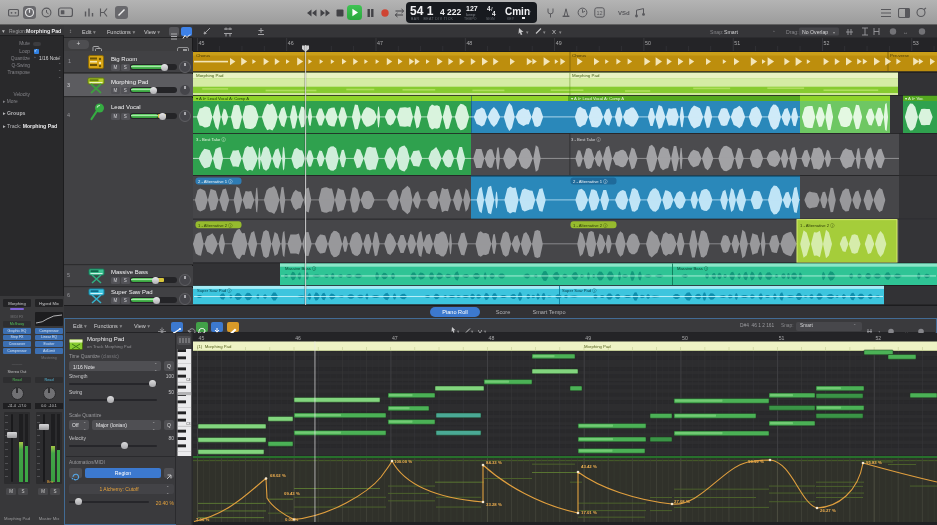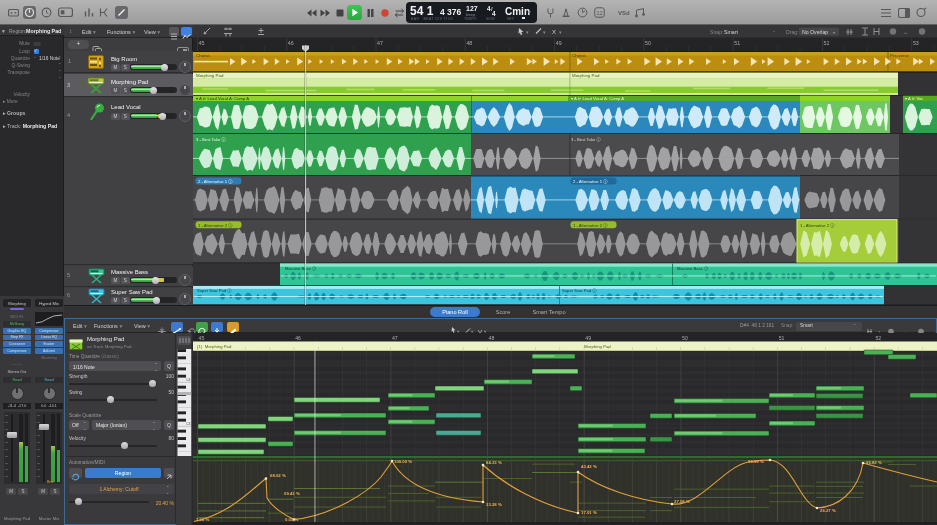--- a/index.html
+++ b/index.html
@@ -54,21 +54,21 @@
       </svg></div>
 <div class="a" style="left:381px;top:9px;width:8px;height:8px;color:#48484b;font-size:9px;text-align:center;line-height:8px;"><svg width="8" height="8">
         <circle cx="4" cy="4" r="3.7" fill="#cf4433"></circle>
       </svg></div>
 <div class="a" style="left:394px;top:8px;width:11px;height:10px;color:#48484b;font-size:9px;text-align:center;line-height:10px;"><svg width="11" height="10">
         <path d="M1.5,3 H9 M1.5,7 H9" stroke="#424246" stroke-width="1.2" fill="none"></path>
         <path d="M7.5,1 L9.8,3 L7.5,5 M3.5,5 L1.2,7 L3.5,9" stroke="#424246" stroke-width="1" fill="none"></path>
       </svg></div>
 <div class="a" style="left:406px;top:2px;width:131px;height:21px;background:#171a1f;border-radius:4px;"></div>
 <div class="tx" style="left:410px;top:3.5px;color:#f2f2f4;font-size:12px;font-weight:bold;">54 1</div>
-<div class="tx" style="left:440px;top:6.5px;color:#f2f2f4;font-size:8.5px;font-weight:bold;">4 376</div>
+<div class="tx" style="left:440px;top:6.5px;color:#f2f2f4;font-size:8.5px;font-weight:bold;">4 222</div>
 <div class="tx" style="left:411px;top:17px;color:#676b72;font-size:3.5px;letter-spacing:0.4px;">BAR&nbsp;&nbsp;&nbsp;BEAT&nbsp;DIV&nbsp;TICK</div>
 <div class="tx" style="left:466px;top:5px;color:#f2f2f4;font-size:7px;font-weight:bold;">127</div>
 <div class="tx" style="left:466px;top:11.5px;color:#878b92;font-size:4.3px;">keep</div>
 <div class="tx" style="left:464px;top:17px;color:#676b72;font-size:3.5px;">TEMPO</div>
 <div class="tx" style="left:487px;top:4.5px;color:#f2f2f4;font-size:6.5px;font-weight:bold;">4 <span style="font-size:4.5px;">/</span></div>
 <div class="tx" style="left:492px;top:9.5px;color:#f2f2f4;font-size:6.5px;font-weight:bold;">4</div>
 <div class="tx" style="left:486px;top:17px;color:#676b72;font-size:3.5px;">SIGN</div>
 <div class="tx" style="left:505px;top:6px;color:#f2f2f4;font-size:10px;font-weight:bold;">Cmin</div>
 <div class="tx" style="left:507px;top:17px;color:#676b72;font-size:3.5px;">KEY</div>
 <div class="a" style="left:522px;top:16.5px;width:2.6px;height:2.6px;background:#e8e8ea;"></div>

